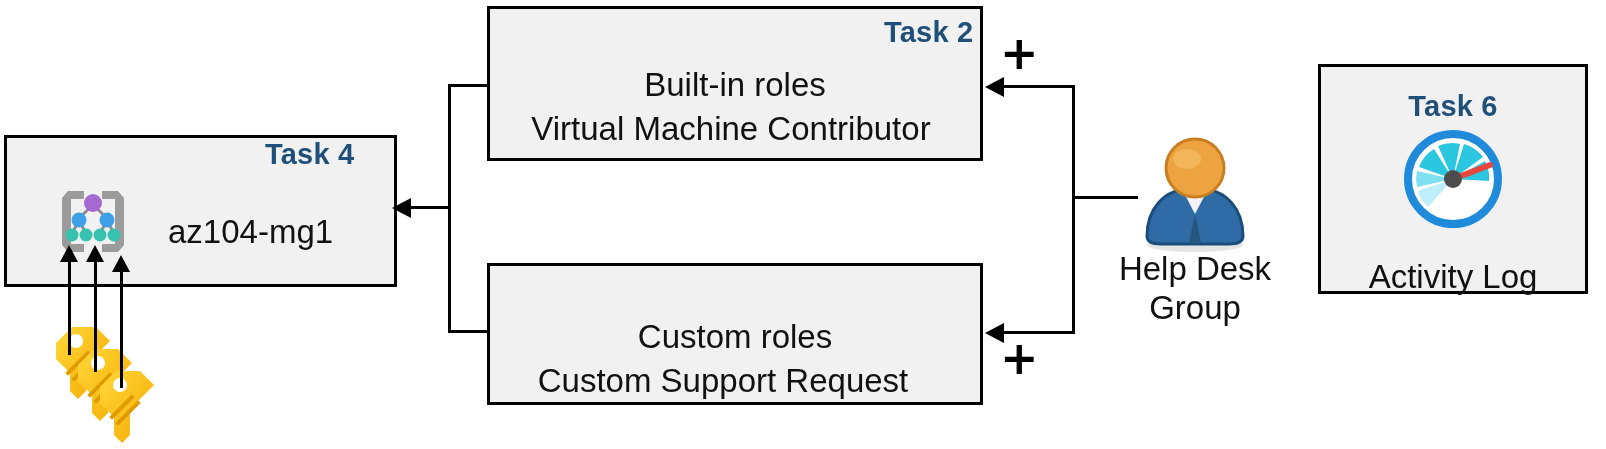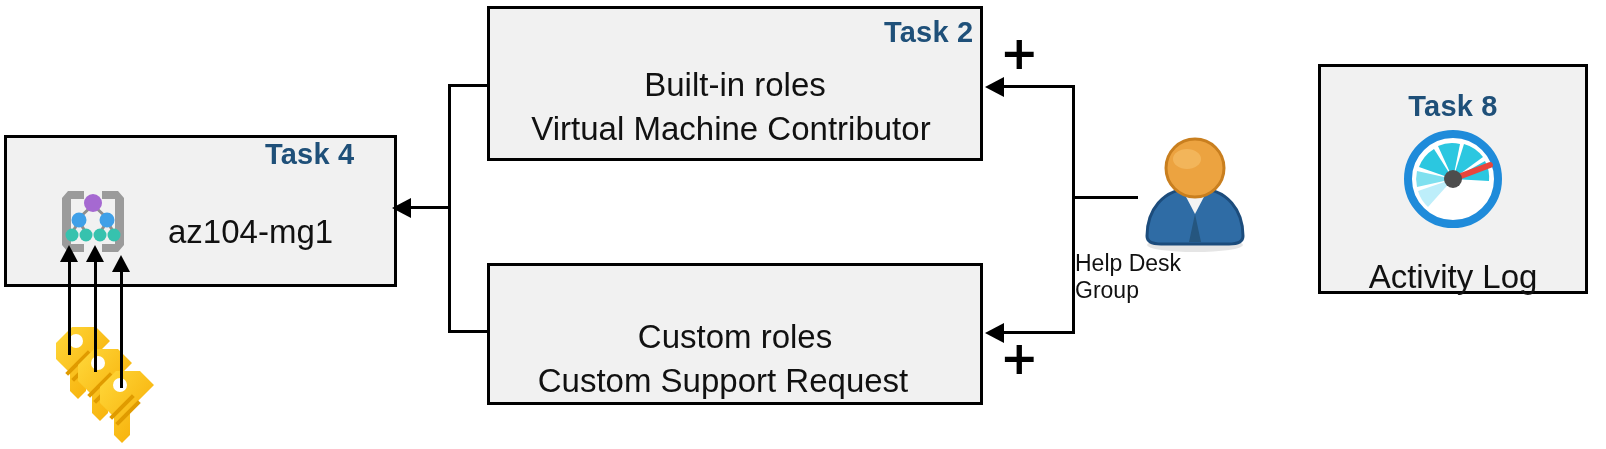--- a/index.html
+++ b/index.html
@@ -55,22 +55,23 @@
     position: absolute;
     color: #000000;
     font-size: 46px;
     font-weight: bold;
     line-height: 1;
     font-family: "DejaVu Sans", sans-serif;
   }
 
   .caption {
     position: absolute;
+    text-align: center;
     color: #111111;
-    font-size: 23px;
+    font-size: 33px;
     line-height: 1.18;
     white-space: nowrap;
   }
   .icon-wrap { position: absolute; }
 </style>
 </head>
 <body>
 
 <div id="canvas">
 
@@ -110,21 +111,21 @@
   <div class="box-line" style="left:487px; top:42px; width:496px;">Built-in roles</div>
   <div class="box-line" style="left:487px; top:86px; width:488px;">Virtual Machine Contributor</div>
 
   <div class="box" style="left:487px; top:263px; width:496px; height:142px;">
   </div>
   <div class="box-line" style="left:487px; top:294px; width:496px;">Custom roles</div>
   <div class="box-line" style="left:487px; top:338px; width:472px;">Custom Support Request</div>
 
   <div class="box" style="left:1318px; top:64px; width:270px; height:230px;">
   </div>
-  <div class="task-badge" style="left:1318px; top:90px; width:270px; text-align:center;">Task 8</div>
+  <div class="task-badge" style="left:1318px; top:90px; width:270px; text-align:center;">Task 6</div>
   <div class="icon-wrap" style="left:1390px; top:129px; width:126px; height:100px;">
     <svg width="126" height="100" viewBox="0 0 126 100">
       <circle cx="63" cy="50" r="45" fill="#ffffff" stroke="#1f8bda" stroke-width="8"></circle>
 
       <g>
         <path d="M63 50 L29 38 A36 36 0 0 1 44 20 Z" fill="#2bc7e0"></path>
         <path d="M63 50 L48 17 A36 36 0 0 1 70 15 Z" fill="#2bc7e0"></path>
         <path d="M63 50 L74 15 A36 36 0 0 1 93 28 Z" fill="#2bc7e0"></path>
         <path d="M63 50 L95 32 A36 36 0 0 1 99 52 Z" fill="#2bc7e0"></path>
         <path d="M63 50 L27 42 A36 36 0 0 0 27 58 Z" fill="#7fe0ef"></path>

